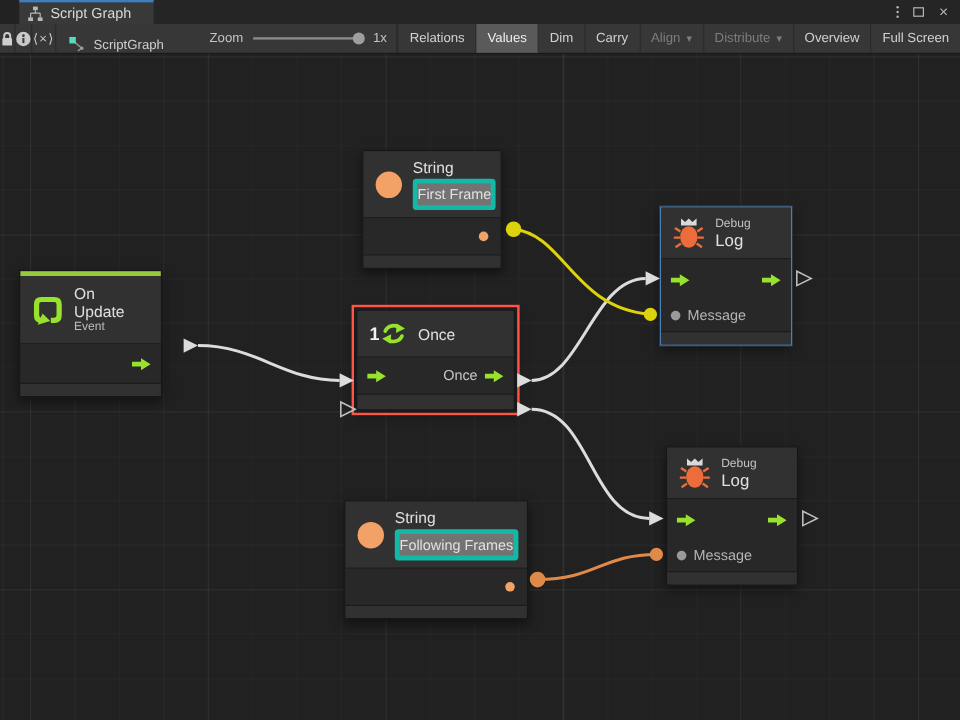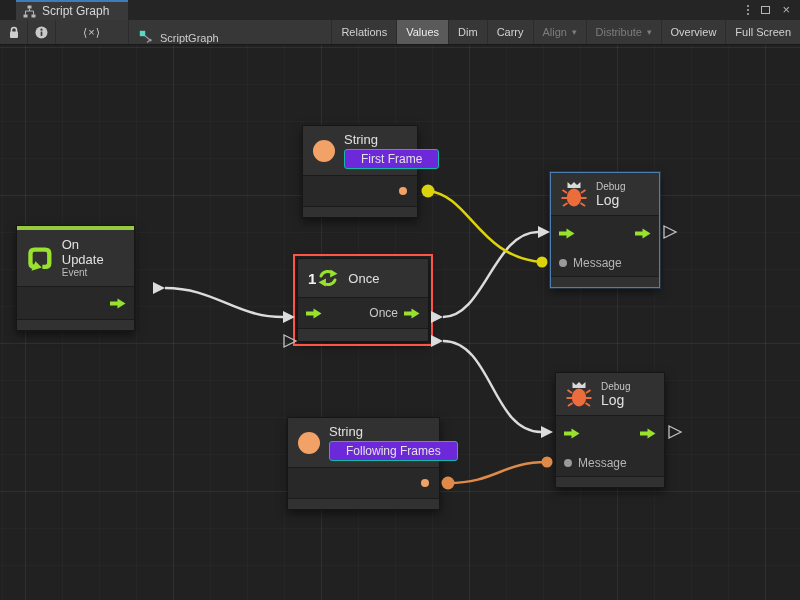--- a/index.html
+++ b/index.html
@@ -49,22 +49,22 @@
   .node.sel-red{outline:2px solid var(--selection-red);outline-offset:2px;}
   .node.sel-blue{border-color:var(--selection-blue);box-shadow:0 0 0 1px rgba(76,126,179,.25),0 4px 9px rgba(0,0,0,.5);}
   .n-head{background:#313131;display:flex;align-items:center;gap:9px;padding:7px 10px;
           border-bottom:1px solid #1b1b1b;}
   .n-body{background:#282828;border-bottom:1px solid #1b1b1b;}
   .n-foot{height:10px;background:#313131;}
   .n-title{color:#e0e0e0;font-size:13px;line-height:15px;}
   .n-sub{color:#bdbdbd;font-size:10px;line-height:12px;}
   .n-small{color:#c4c4c4;font-size:10px;line-height:12px;}
   .event-bar{height:4px;background:var(--event-green);}
-  .value-field{display:inline-block;background:#6d28d9;border:1px solid #14b8a6;border-radius:3px;
-               color:#e2e2e2;font-size:12px;padding:2px 16px;margin-top:2px;white-space:nowrap;}
+  .value-field{display:inline-block;background:#737373;border:4px solid #14b8a6;border-radius:3px;
+               color:#e2e2e2;font-size:12px;padding:2px 0;margin-top:2px;white-space:nowrap;}
   .port-row{display:flex;align-items:center;gap:6px;padding:0 8px;box-sizing:border-box;}
   .port-label{color:#c8c8c8;font-size:12px;}
   .string-dot{width:22px;height:22px;border-radius:50%;background:var(--port-orange);flex:none;}
   .mini-dot{width:8px;height:8px;border-radius:50%;background:var(--port-orange);}
   .gray-dot{width:8px;height:8px;border-radius:50%;background:#9a9a9a;}
   .spacer{flex:1;}
   .once-badge{color:#f2f2f2;font-size:15px;font-weight:bold;display:flex;align-items:center;gap:1px;}
   .wires{position:absolute;left:0;top:0;pointer-events:none;}
 </style>
 </head>
@@ -107,20 +107,27 @@
   </div>
   <div class="tb-btn tb-code">⟨×⟩</div>
   <div class="tb-static">
     <svg width="14" height="14" viewBox="0 0 14 14">
       <path d="M5 5 L11 10 M11 10 L8 12.5" stroke="#9a9a9a" stroke-width="1.2" fill="none"></path>
       <circle cx="11.2" cy="10.2" r="1.4" fill="#9a9a9a"></circle>
       <rect x="0.8" y="0.8" width="5.4" height="5.4" fill="#57d9c3"></rect>
     </svg>
     <span>ScriptGraph</span>
   </div>
+  <div class="zoom-wrap">
+    <span class="zoom-label" style="margin-left:14px">Zoom</span>
+    <span class="zoom-track">
+      <span class="zoom-knob"></span>
+    </span>
+    <span class="zoom-value">1x</span>
+  </div>
   <div class="tb-right">
     <div class="tb-btn">Relations</div>
     <div class="tb-btn active">Values</div>
     <div class="tb-btn">Dim</div>
     <div class="tb-btn">Carry</div>
     <div class="tb-btn disabled">
       <span>Align</span>
       <span class="dd">▾</span>
     </div>
     <div class="tb-btn disabled">

